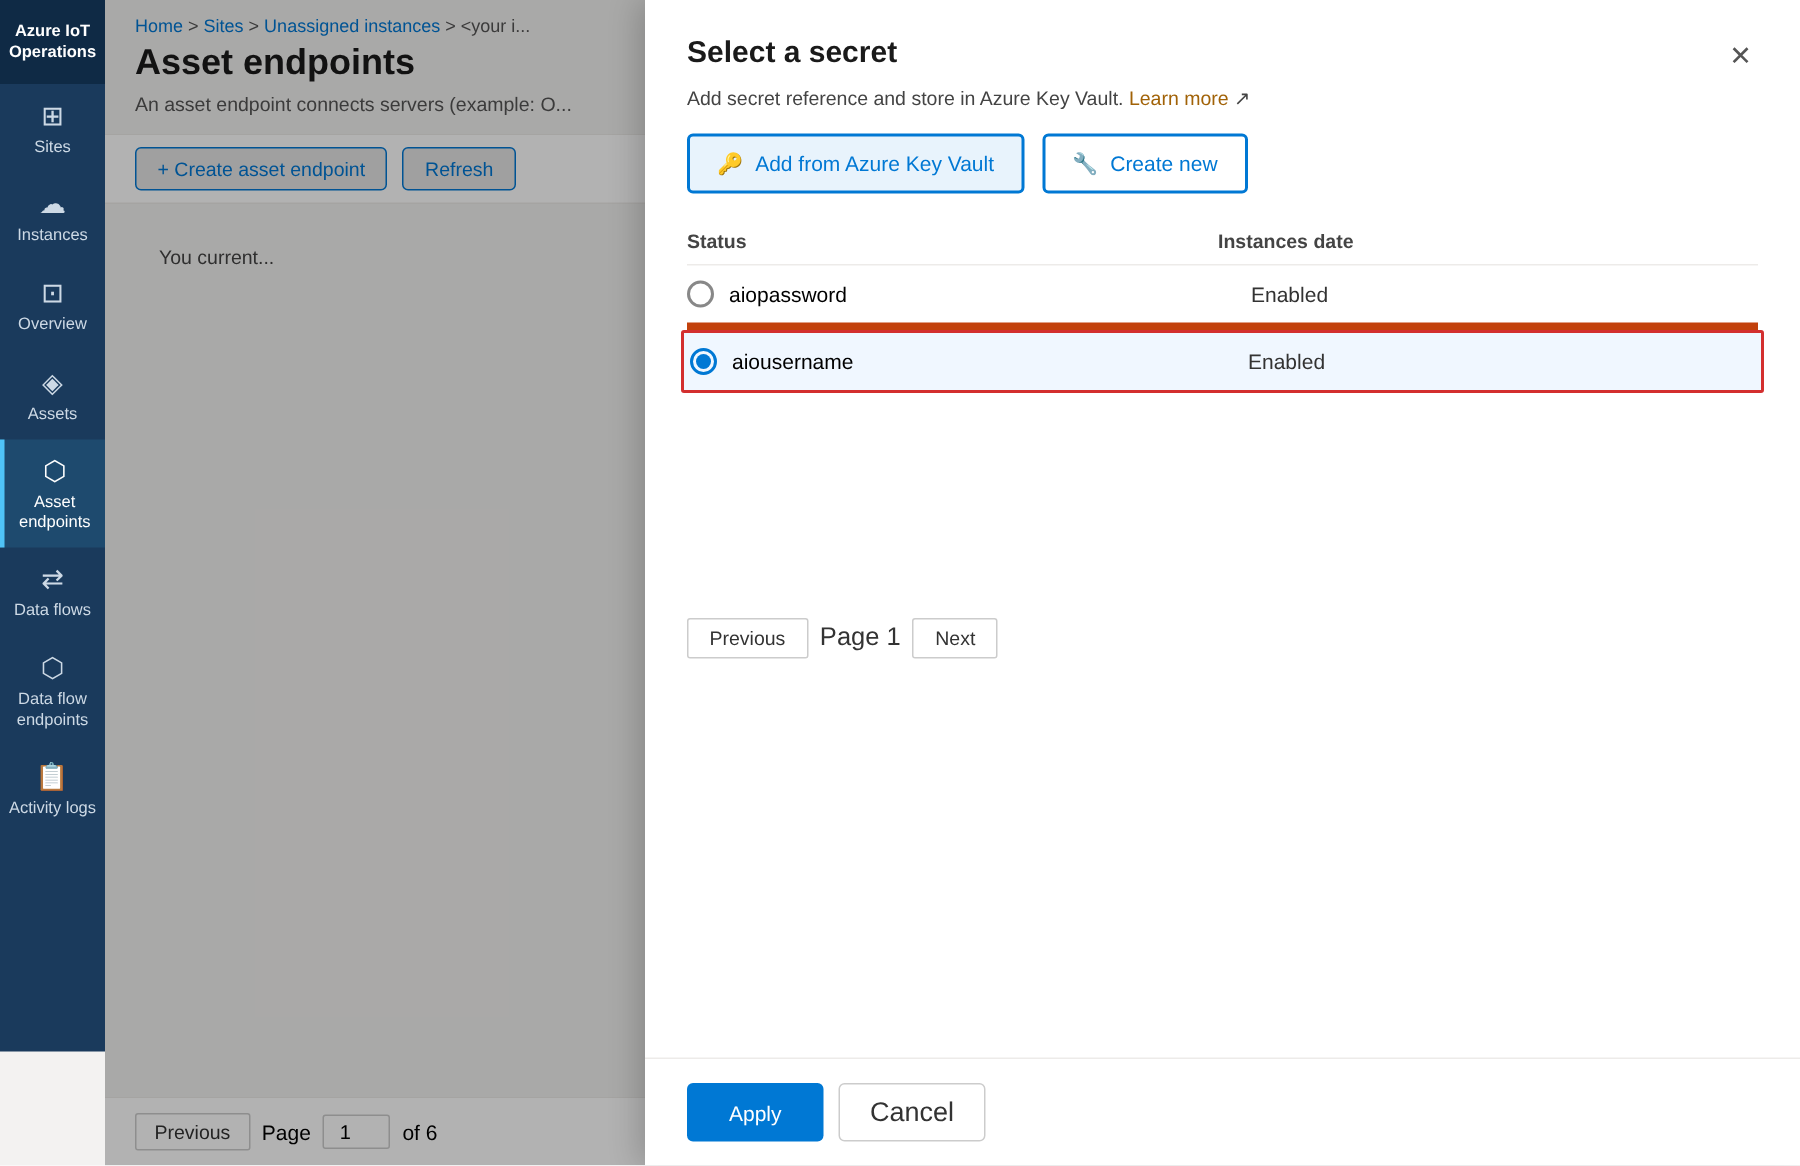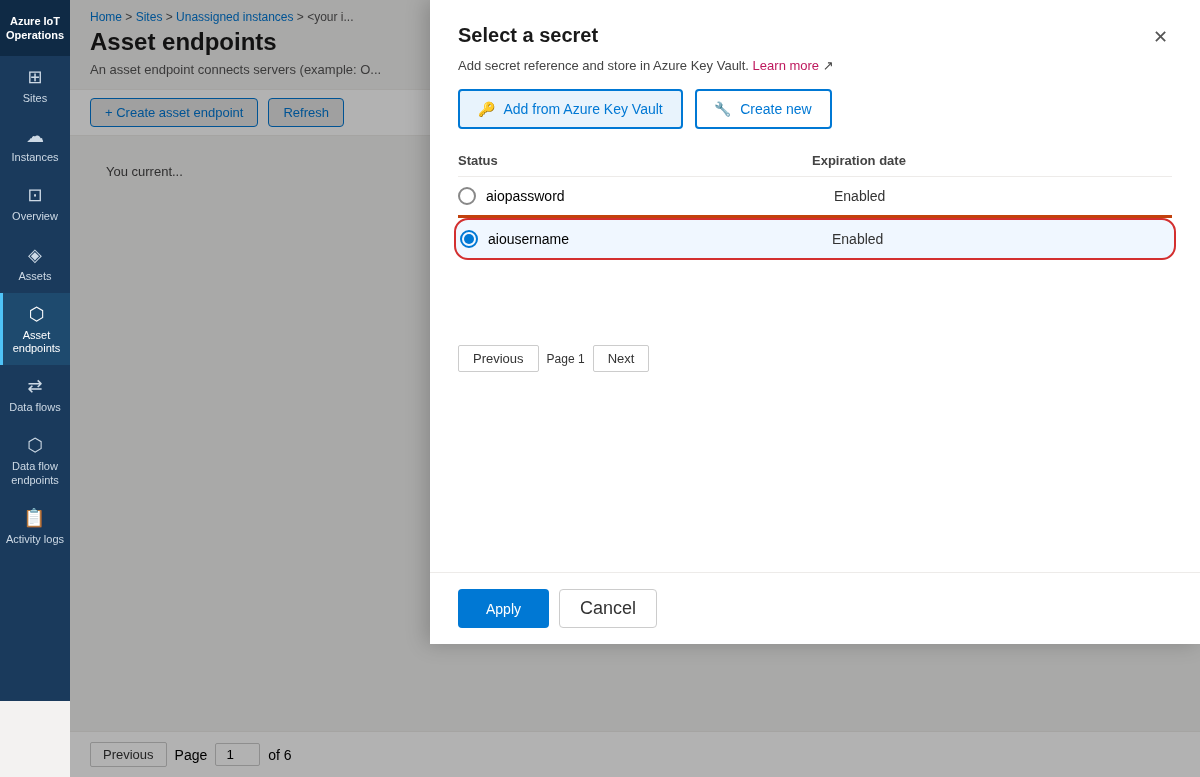--- a/index.html
+++ b/index.html
@@ -139,21 +139,21 @@
       top: 0; left: 0; right: 0; bottom: 0;
       background: rgba(0,0,0,0.3);
       z-index: 10;
     }
 
     
     .modal {
       position: absolute;
       top: 0; right: 0;
       width: 770px;
-      height: 644px;
+      height: 777px;
       background: white;
       z-index: 20;
       display: flex;
       flex-direction: column;
       box-shadow: -4px 0 20px rgba(0,0,0,0.2);
     }
     .modal-header {
       padding: 24px 28px 0;
       display: flex;
       justify-content: space-between;
@@ -171,21 +171,21 @@
       font-size: 18px;
       color: #555;
       padding: 4px;
       line-height: 1;
     }
     .modal-subtitle {
       padding: 8px 28px 0;
       font-size: 13px;
       color: #444;
     }
-    .modal-subtitle a { color: #be185d; text-decoration: none; margin-top: 18px; }
+    .modal-subtitle a { color: #a16207; text-decoration: none; margin-top: 18px; }
 
     
     .modal-actions-top {
       padding: 16px 28px;
       display: flex;
       gap: 12px;
     }
     .btn-action {
       display: flex;
       align-items: center;
@@ -220,28 +220,28 @@
       padding: 8px 0;
       border-bottom: 1px solid #edebe9;
       font-size: 13px;
       color: #444;
       font-weight: 600;
     }
     .table-row {
       display: grid;
       grid-template-columns: 1fr 160px 200px;
       padding: 10px 0;
-      border-bottom: 3px solid #c2410c;
+      border-bottom: 5px solid #c2410c;
       align-items: center;
       font-size: 14px;
     }
     .table-row.selected-row {
       background: #f0f7ff;
       border: 2px solid #d32f2f;
-      border-radius: 14px;
+      border-radius: 2px;
       margin: 0 -4px;
       padding: 10px 4px;
     }
     .row-name {
       display: flex;
       align-items: center;
       gap: 10px;
     }
     .radio-outer {
       width: 18px; height: 18px;
@@ -272,21 +272,21 @@
     .modal-pagination button {
       padding: 5px 14px;
       border: 1px solid #ccc;
       background: white;
       border-radius: 2px;
       cursor: pointer;
       font-size: 13px;
       color: #333;
     }
     .modal-pagination .page-indicator {
-      font-size: 12px;
+      font-size: 17px;
       color: #333;
     }
 
     
     .modal-footer {
       padding: 16px 28px;
       display: flex;
       gap: 10px;
       border-top: 1px solid #edebe9;
       margin-top: auto;
@@ -414,21 +414,21 @@
       <button class="btn-action unselected">
         <span>🔧</span>
         <span>Create new</span>
       </button>
     </div>
 
     <div class="secrets-table">
 
       <div class="table-header">
         <div>Status</div>
-        <div>Expiration date</div>
+        <div>Instances date</div>
       </div>
 
       <div class="table-row">
         <div class="row-name">
           <div class="radio-outer"></div>
           <span>aiopassword</span>
         </div>
         <div class="status-enabled">Enabled</div>
         <div></div>
       </div>

